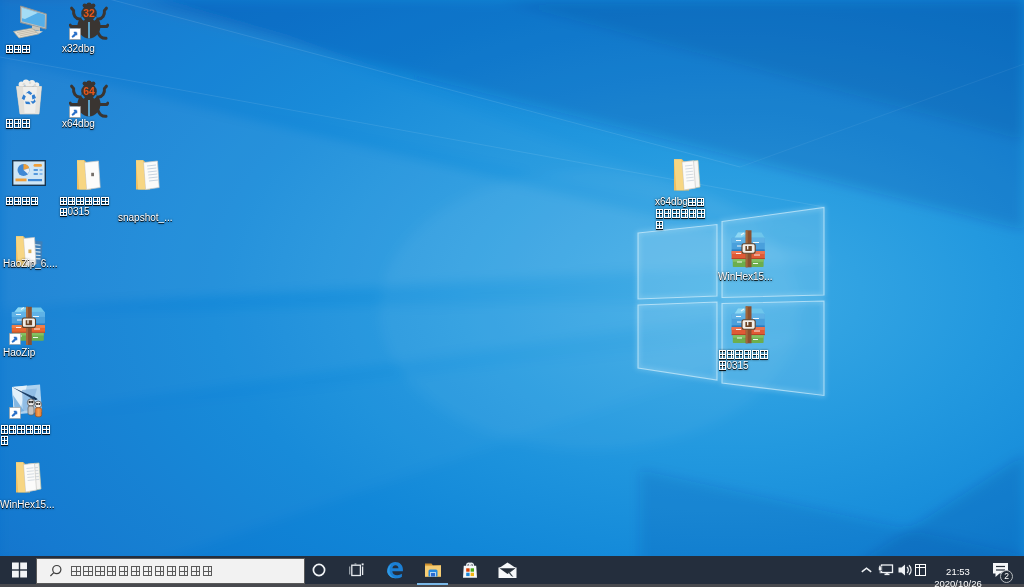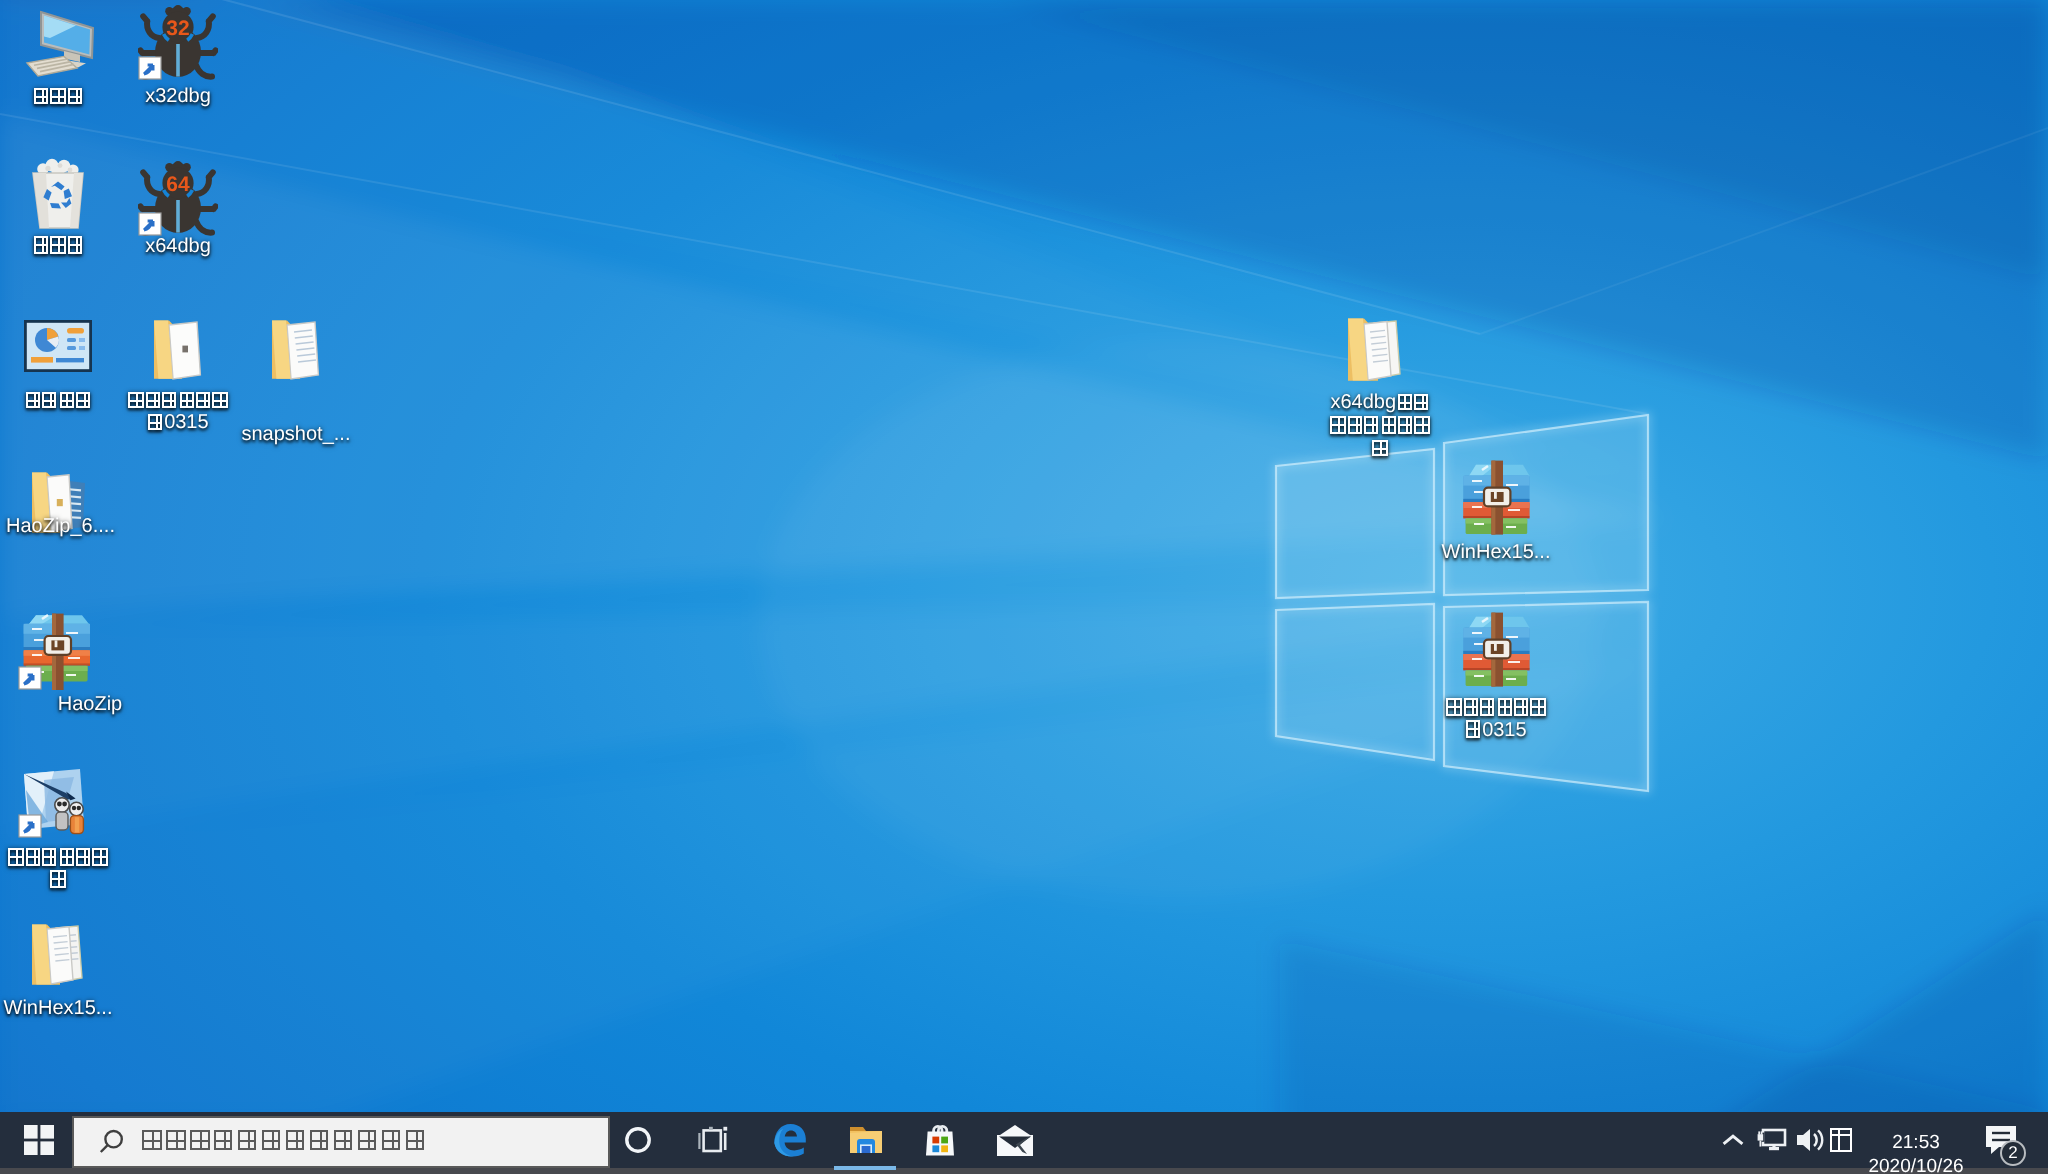--- a/index.html
+++ b/index.html
@@ -1,18 +1,18 @@
 <!DOCTYPE html>
 <html><head><meta charset="utf-8">
 <style>
 html,body{margin:0;padding:0}
 body{width:1024px;height:587px;overflow:hidden;position:relative;font-family:"Liberation Sans",sans-serif;background:#0d7ed2}
 #wall{position:absolute;left:0;top:0;width:1024px;height:587px}
 .ic{position:absolute;color:#fff}
-.lab{position:absolute;text-align:center;font-size:10px;line-height:11px;color:#fff;white-space:nowrap;filter:drop-shadow(0.8px 1.1px 0.7px rgba(0,0,0,.85)) drop-shadow(0 0 1px rgba(0,0,0,.5))}
+.lab{position:absolute;text-align:left;font-size:10px;line-height:11px;color:#fff;white-space:nowrap;filter:drop-shadow(0.8px 1.1px 0.7px rgba(0,0,0,.85)) drop-shadow(0 0 1px rgba(0,0,0,.5))}
 
 .c{display:inline-block;width:7.2px;height:8.2px;border:0.85px solid;box-sizing:border-box;position:relative;margin:0 .6px;vertical-align:-1px}
 .c::before{content:"";position:absolute;left:0;right:0;top:3px;border-top:1px solid}
 .c::after{content:"";position:absolute;top:0;bottom:0;left:2.8px;border-left:1px solid}
 .c.t::before{top:2px}
 
 #bar{position:absolute;left:0;top:556px;width:1024px;height:28px;background:#242e3d}
 #strip{position:absolute;left:0;top:584px;width:1024px;height:3px;background:#48494e}
 #search{position:absolute;left:36px;top:558px;width:269px;height:26px;background:#f2f2f2;border:1px solid #5a5a5a;box-sizing:border-box;display:flex;align-items:center}
 #search .txt{color:#494949;margin-left:7px;font-size:11px}
@@ -244,21 +244,21 @@
  <rect x="16" y="0.8" width="5.8" height="38.2" fill="#8a5130"></rect>
  <rect x="16" y="0.8" width="2" height="38.2" fill="#a3683d"></rect>
  <rect x="12.3" y="12" width="13.2" height="9.4" rx="2" fill="#f2efe9" stroke="#5f4028" stroke-width="1.1"></rect>
  <rect x="15.7" y="14.2" width="6.4" height="5" fill="#6b4426"></rect>
  <rect x="17.3" y="14.2" width="1.4" height="3.4" fill="#f2efe9"></rect>
 </svg>
 <svg class="ic" style="left:9px;top:333px" width="12" height="12" viewBox="0 0 12 12">
       <rect x="0.5" y="0.5" width="11" height="11" fill="#fff" stroke="#9a9a9a" stroke-width="0.6"></rect>
       <path d="M3,9 L7.5,4.5 M7.5,4.5 L4.8,4.5 M7.5,4.5 L7.5,7.2 M3,9 C5,8.6 6,7.6 6.3,6" fill="none" stroke="#2a70c8" stroke-width="1.5"></path>
     </svg>
-<div class="lab" style="left:19px;top:346.5px;width:52px">HaoZip</div>
+<div class="lab" style="left:3px;top:346.5px;width:52px">HaoZip</div>
 
 <svg class="ic" style="left:10px;top:383px" width="38" height="37" viewBox="0 0 38 37">
  <polygon points="2,4 30,1.5 32,29 4,31.5" fill="#aed2ef"></polygon>
  <polygon points="2,4 17,2.6 9,31 4,31.5" fill="#e2f0fa"></polygon>
  <polygon points="12,7 27,5.5 21,27 13,28" fill="#8ab8e2" opacity="0.8"></polygon>
       <polygon points="3,12 14,28 5,30.5" fill="#64a4da" opacity="0.75"></polygon>
  <path d="M2,4 L23,13.5 L27,16.5 L23.5,16.8 L20,14.5 Z" fill="#1c3e66"></path>
  <path d="M23,12.8 l4.8,3.4 -2.6,0.9 z" fill="#0e2a4c"></path>
  <circle cx="21" cy="19.5" r="3.6" fill="#ececec" stroke="#4a4a4a" stroke-width="0.8"></circle>
  <circle cx="19.7" cy="19" r="1.2" fill="#2a2a2a"></circle>

